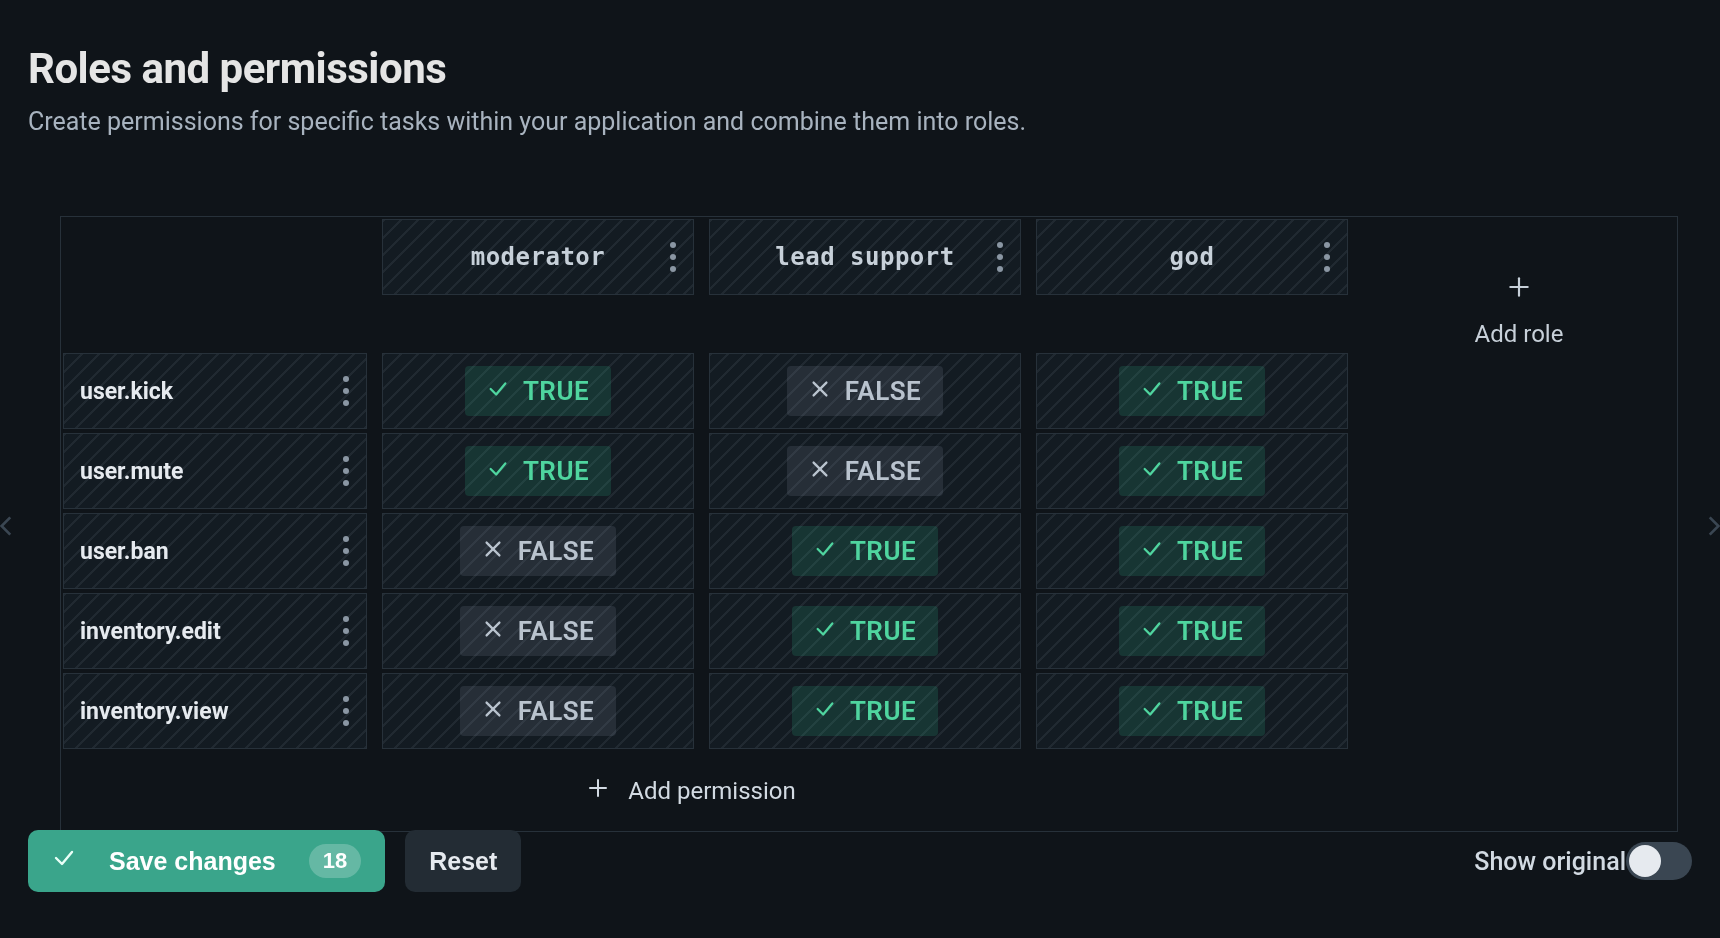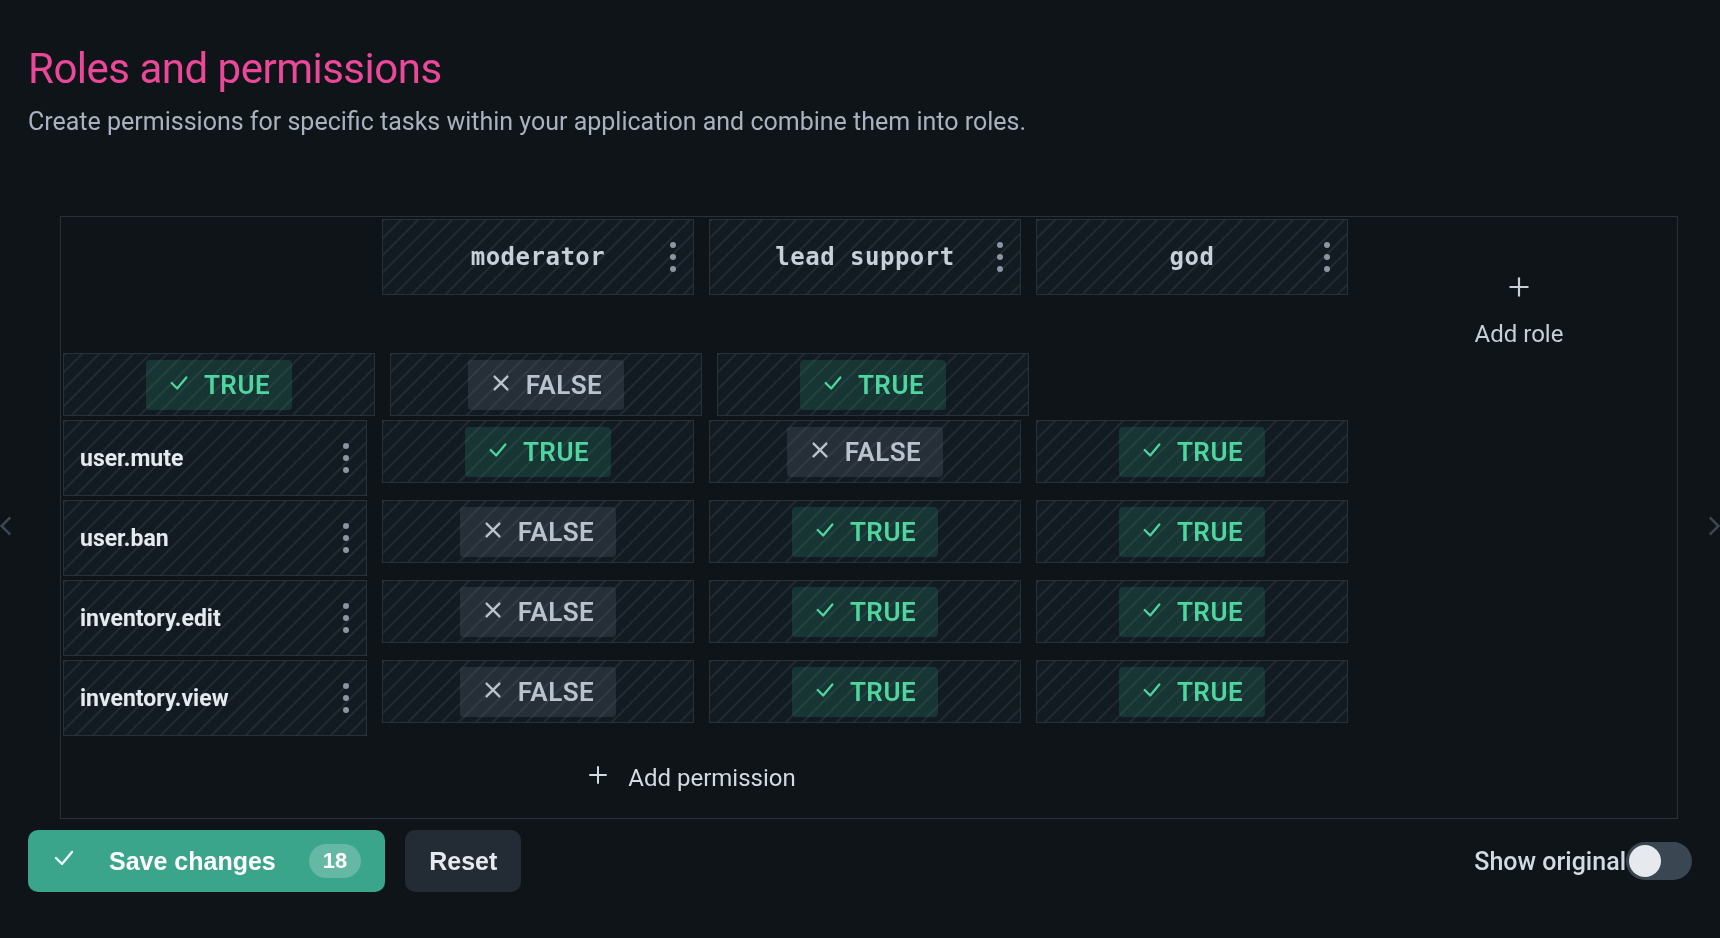--- a/index.html
+++ b/index.html
@@ -11,22 +11,22 @@
     font-family: -apple-system, BlinkMacSystemFont, "Segoe UI", Roboto, sans-serif;
     overflow: hidden;
   }
   .page {
     padding: 44px 28px 0 28px;
     height: 100%;
     position: relative;
   }
   h1 {
     font-size: 42px;
-    font-weight: 400;
-    color: #ec4899;
+    font-weight: 700;
+    color: #e5e5e5;
     letter-spacing: -0.5px;
   }
   .subtitle {
     margin-top: 14px;
     font-size: 25px;
     color: #a8b3bf;
     font-weight: 400;
   }
 
   .grid {
@@ -68,21 +68,21 @@
   .perm-head {
     width: 304px;
     height: 76px;
     padding-left: 16px;
     font-size: 23px;
     font-weight: 700;
     color: #e6eaef;
   }
   .val-cell {
     width: 312px;
-    height: 63px;
+    height: 76px;
     justify-content: center;
   }
   .hatched {
     background-image: repeating-linear-gradient(
       135deg,
       rgba(150,165,180,0.10) 0px,
       rgba(150,165,180,0.10) 2px,
       transparent 2px,
       transparent 12px
     );
@@ -265,20 +265,28 @@
           </div>
         </div>
         <div class="add-role" style="height:auto;align-self:flex-start;padding-top:54px;">
           <span><svg viewBox="0 0 24 24" fill="none" stroke-width="2" stroke-linecap="round">
               <line x1="12" y1="4" x2="12" y2="20"></line>
               <line x1="4" y1="12" x2="20" y2="12"></line>
             </svg></span>
           <span>Add role</span>
         </div>
       </div><div class="row">
+        <div class="cell perm-head hatched">
+          <span>user.kick</span>
+          <div class="dots">
+            <span></span>
+            <span></span>
+            <span></span>
+          </div>
+        </div>
         <div class="cell val-cell hatched">
           <span class="chip true">
             <span><svg viewBox="0 0 24 24" fill="none" stroke-width="2.5" stroke-linecap="round" stroke-linejoin="round">
                 <polyline points="4 12 10 18 20 6"></polyline>
               </svg></span>
             <span>TRUE</span>
           </span>
         </div>
         <div class="cell val-cell hatched">
           <span class="chip false">

